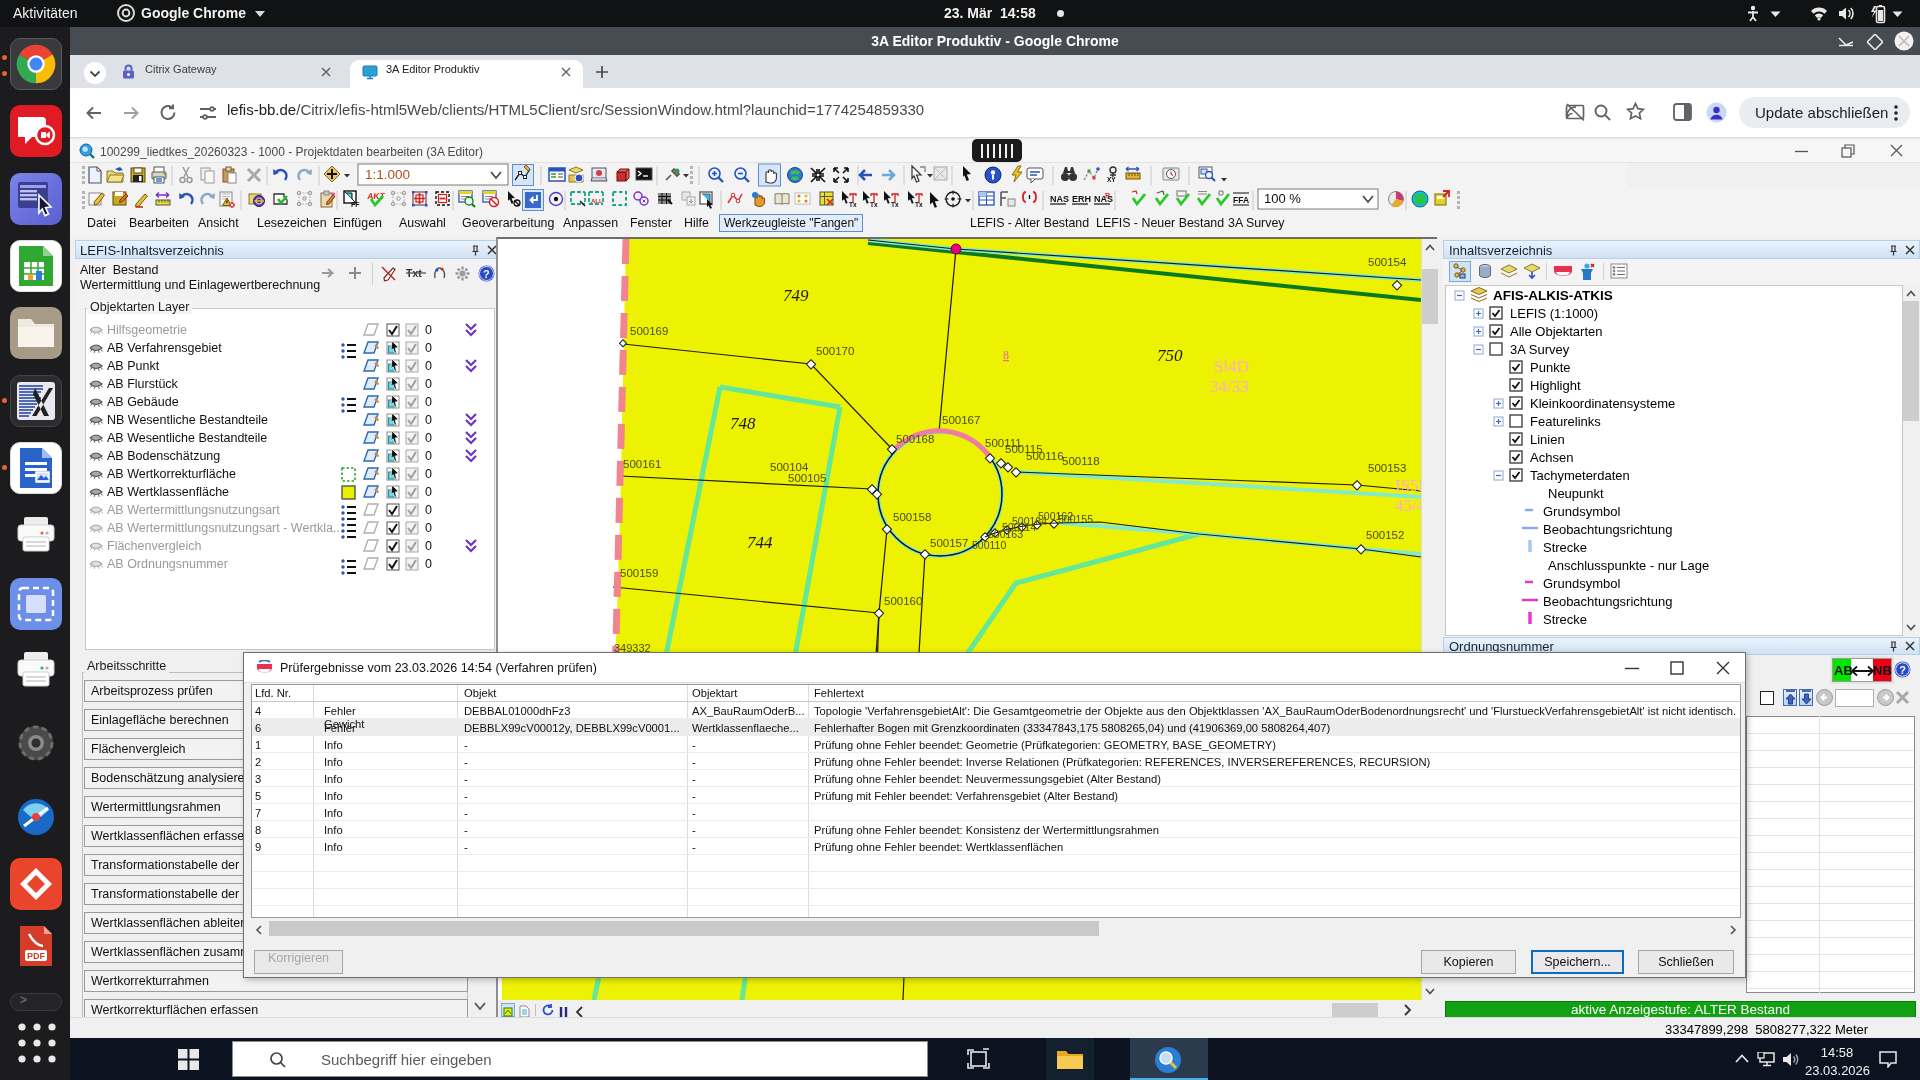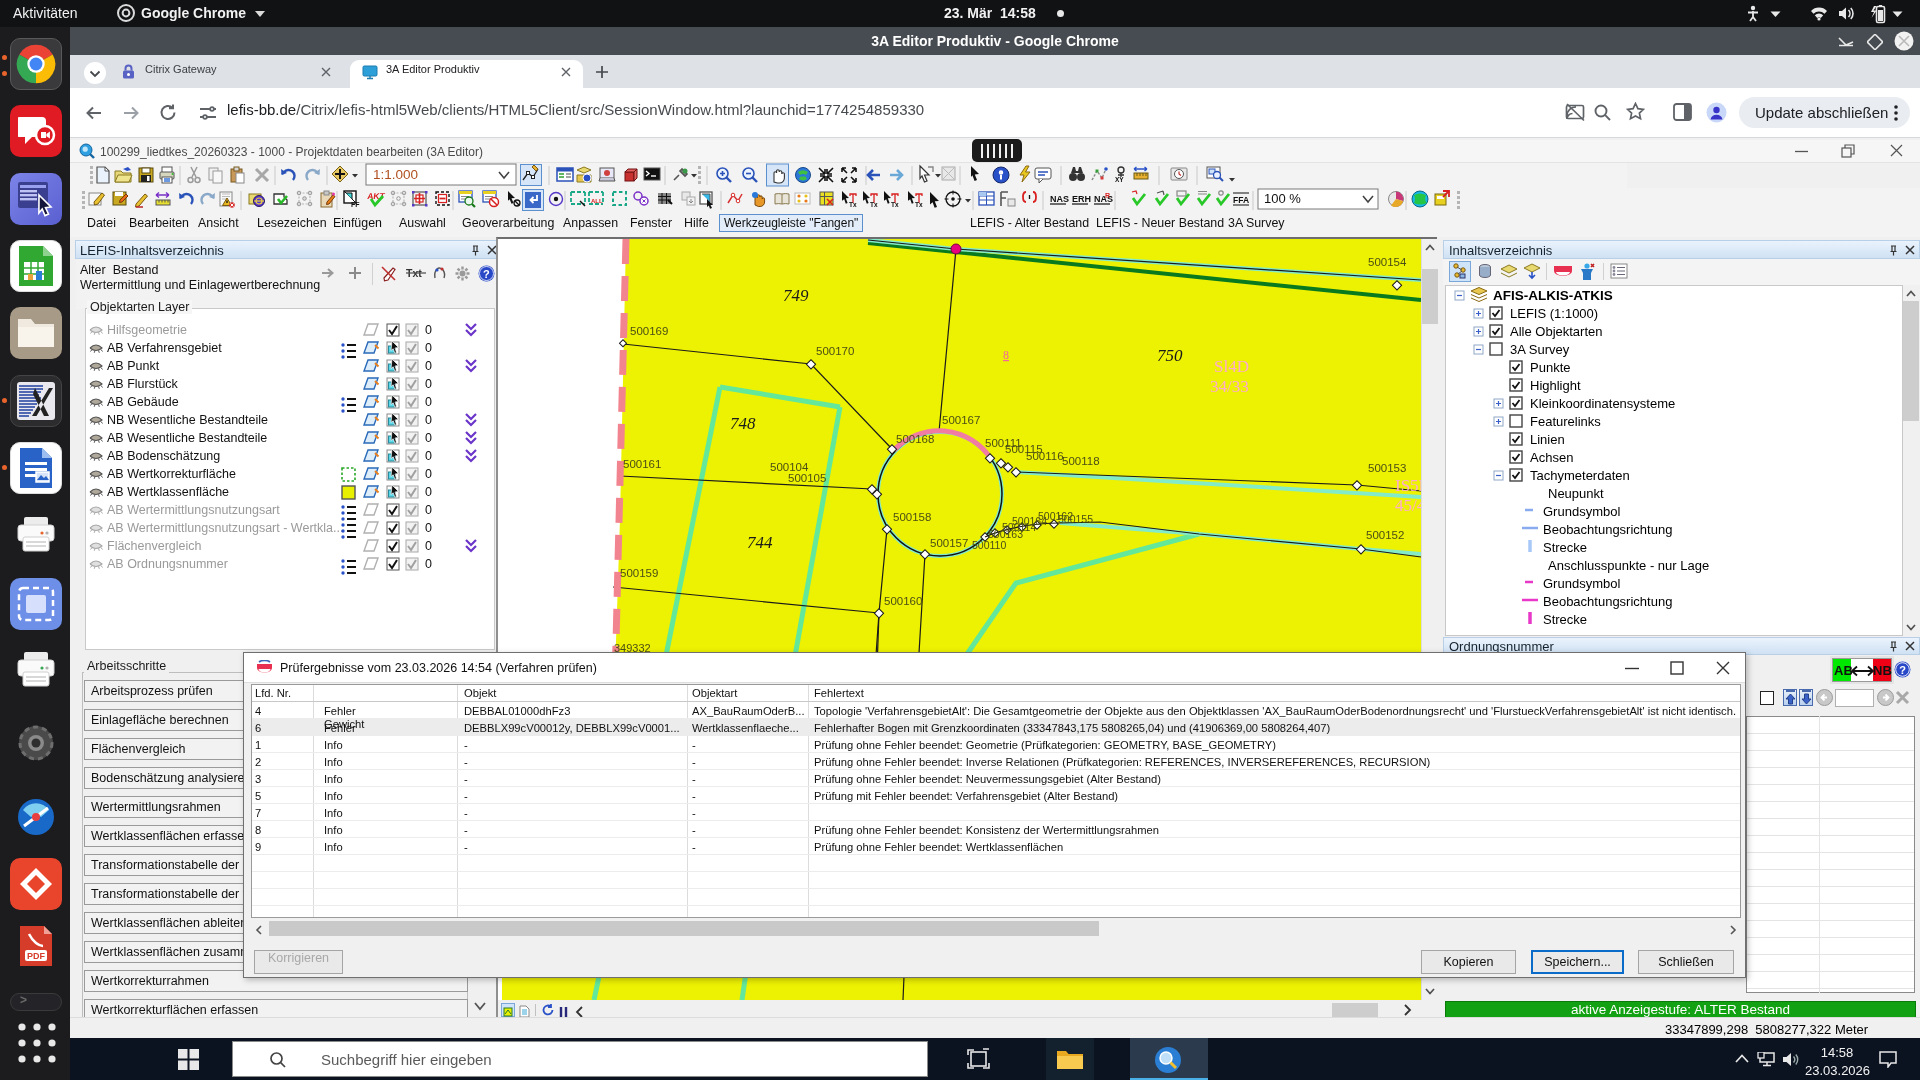--- a/index.html
+++ b/index.html
@@ -17,21 +17,21 @@
   .ddot { position:absolute; left:2px; width:5px; height:5px; border-radius:50%; background:#e8642c; }
 
   
   #titlebar { left:70px; top:27px; width:1850px; height:28px; background:#474c52; color:#fff; font-size:14px; font-weight:bold; text-align:center; line-height:28px; }
   #tabstrip { left:70px; top:55px; width:1850px; height:33px; background:#dee1e6; }
   #urlrow  { left:70px; top:88px; width:1850px; height:50px; background:#ffffff; border-bottom:1px solid #d5d8dc; }
   .tab { position:absolute; top:5px; height:28px; font-size:11px; color:#3c4043; }
 
   
   #apptitle { left:70px; top:140px; width:1850px; height:23px; background:#f6f6f6; border-bottom:1px solid #e3e3e3; }
-  #toolbar1 { left:70px; top:163px; width:1557px; height:25px; background:#f3f3f3;padding-left:8px; }
+  #toolbar1 { left:70px; top:163px; width:1557px; height:25px; background:#f3f3f3; }
   #toolbar2 { left:70px; top:188px; width:1850px; height:24px; background:#f3f3f3; }
   #menubar  { left:70px; top:212px; width:1850px; height:25px; background:#f3f3f3; font-size:12.4px; color:#101010; }
   .menuitem { position:absolute; top:4px; }
 
   
   .panelhead { background:linear-gradient(#eaf3fd,#cfe1f3); border:1px solid #b8cfe8; font-size:13px; color:#16232e; }
   .gbox { position:absolute; border:1px solid #c9c9c9; }
   .gboxlabel { position:absolute; top:-8px; left:7px; background:#f0f0f0; padding:0 3px; font-size:12.5px; color:#1a1a1a; }
 
   .wsbtn { position:absolute; left:9px; width:384px; height:22px; background:#f2f2f2; border:1px solid #9a9a9a; font-size:12.5px; color:#111; line-height:20px; padding-left:6px; overflow:hidden; white-space:nowrap; }

